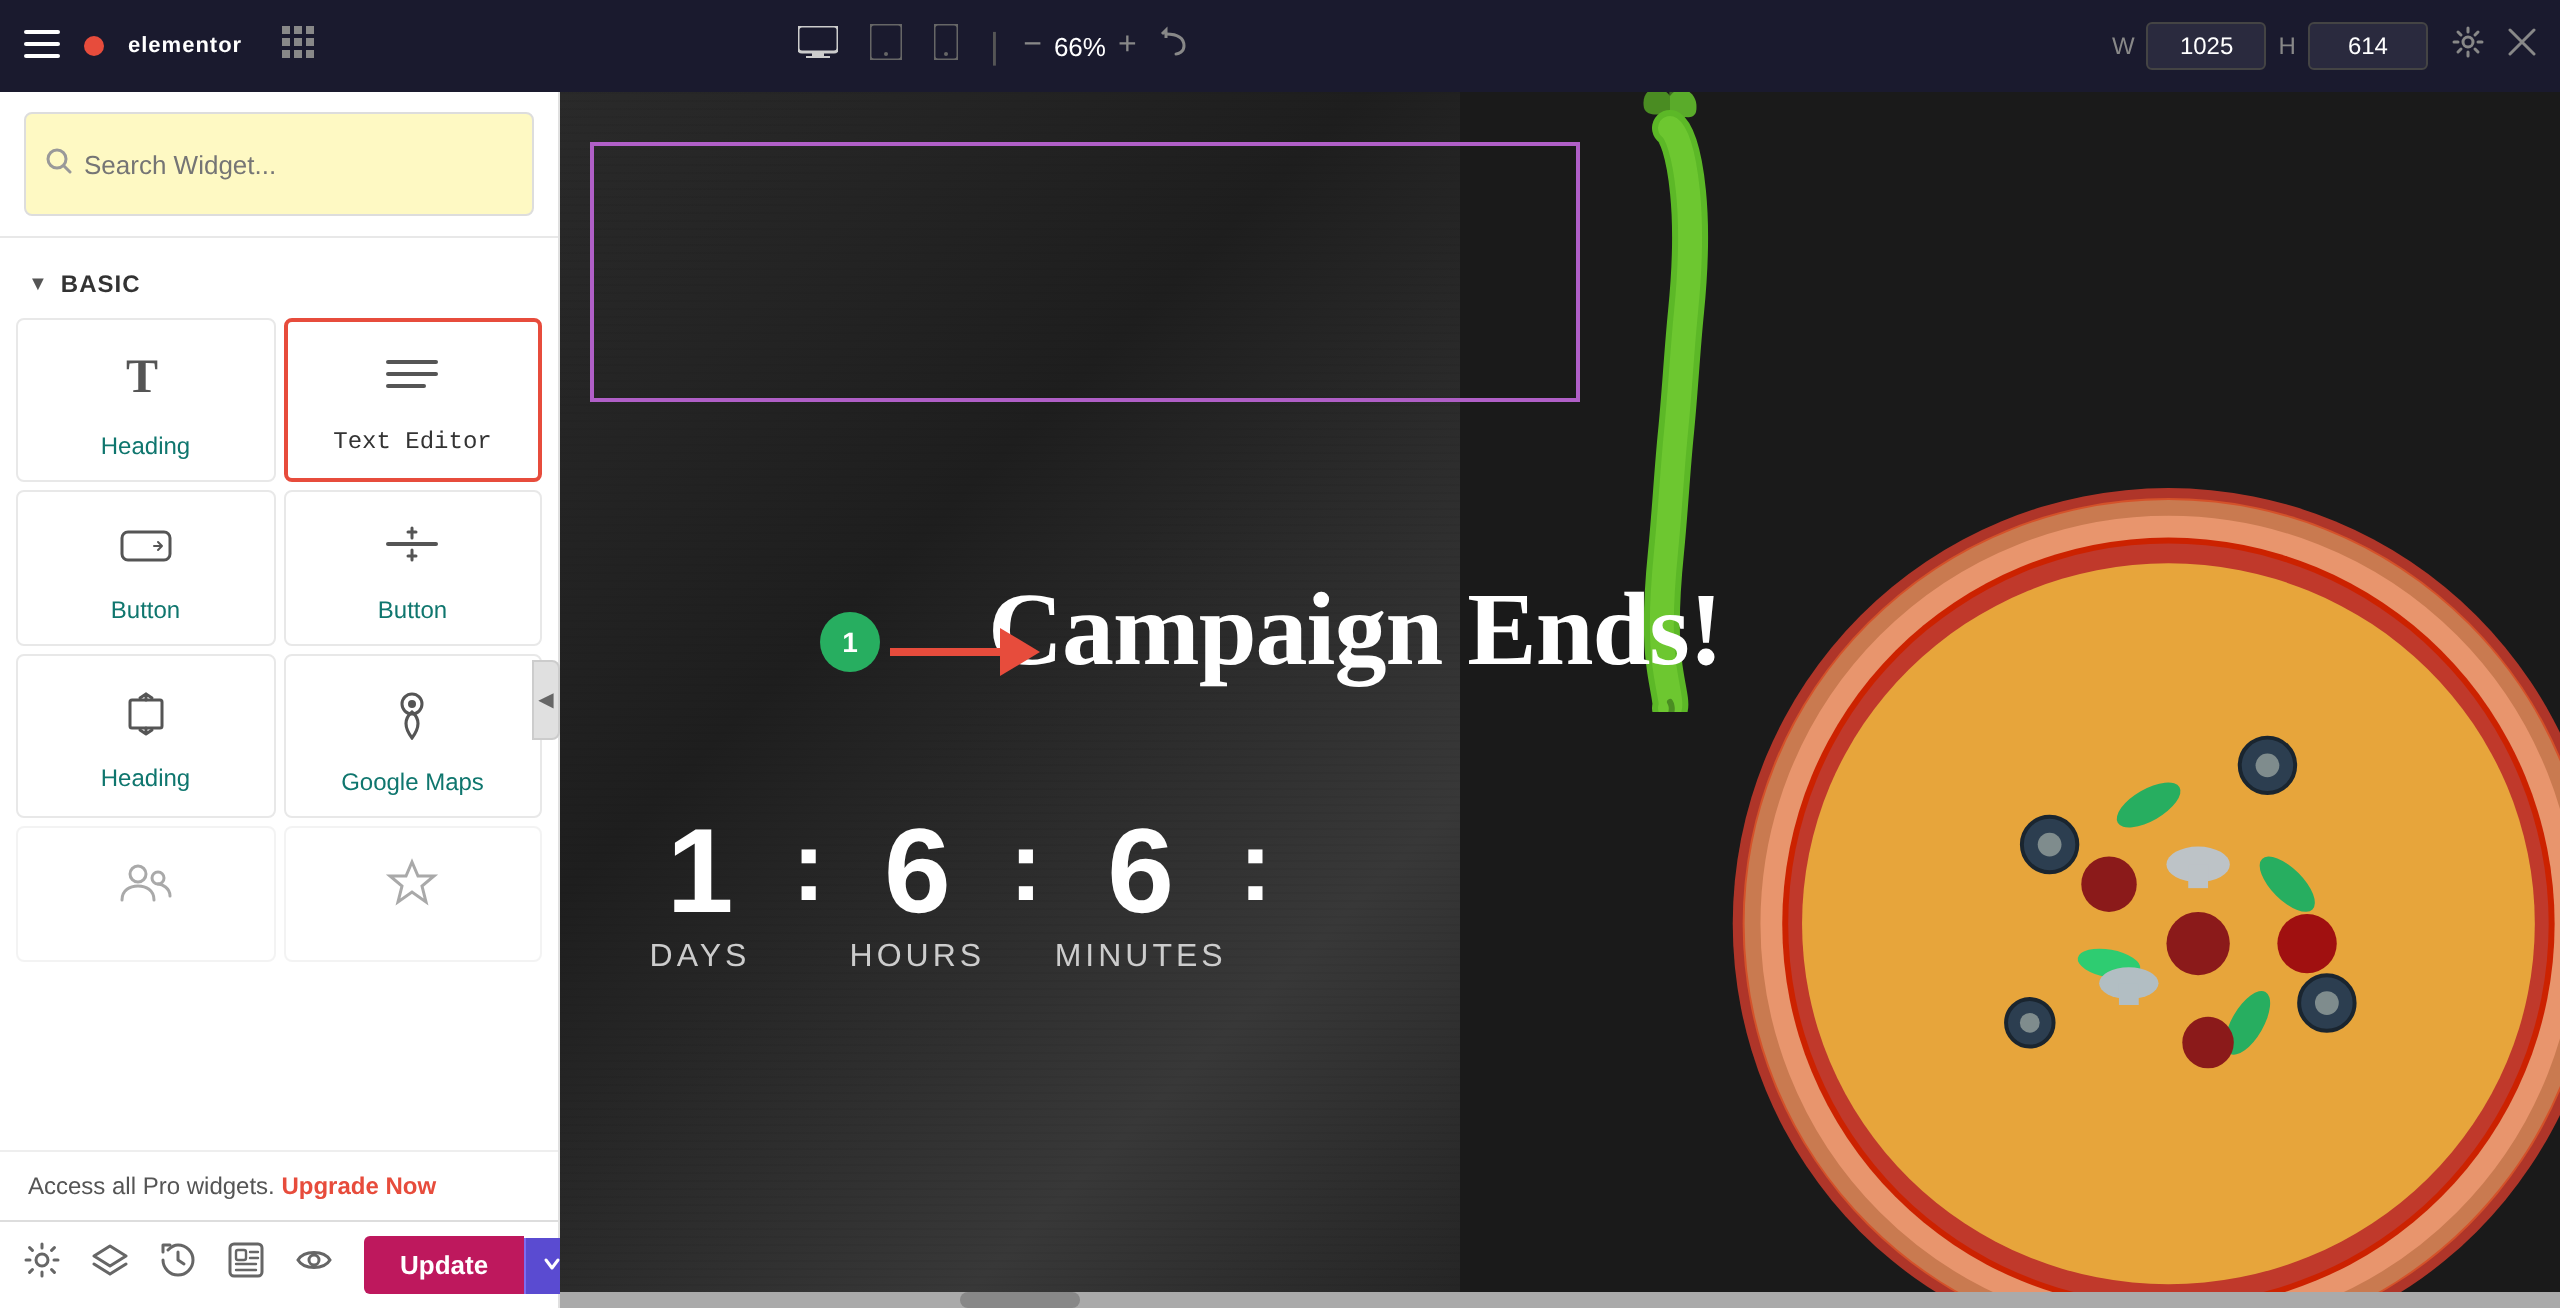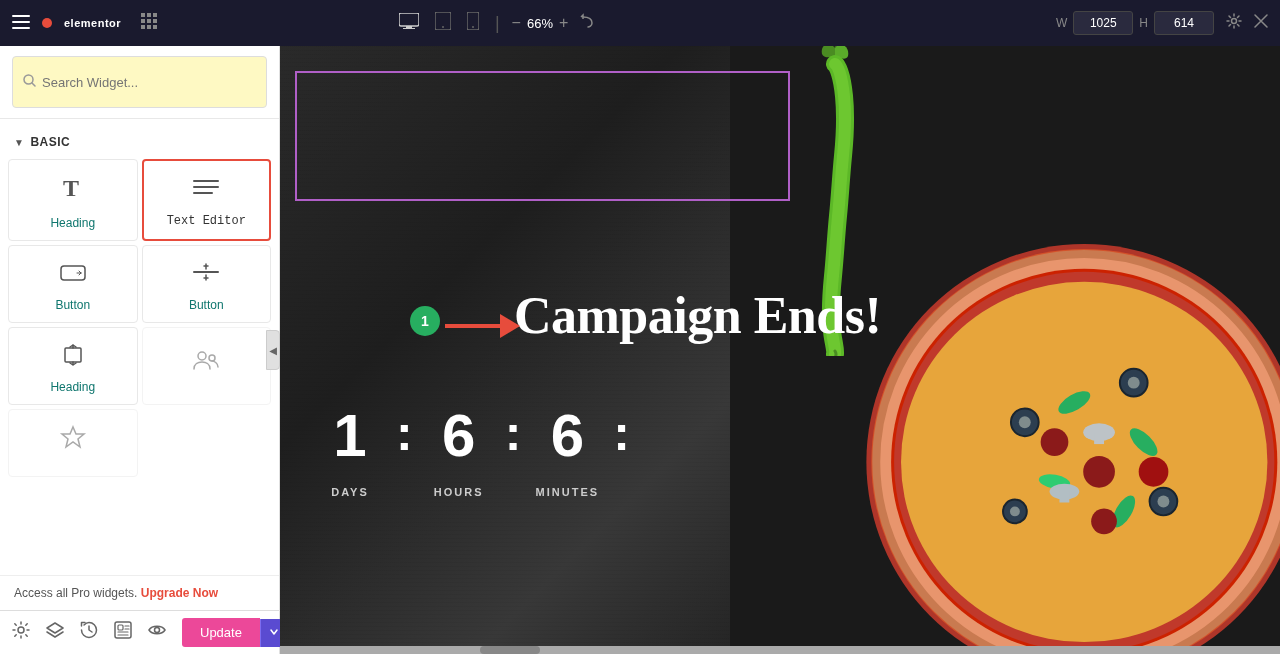--- a/index.html
+++ b/index.html
@@ -115,26 +115,26 @@
       align-items: center;
       padding: 0 12px;
       gap: 16px;
     }
     .bottom-icon { color: #666; font-size: 17px; cursor: pointer; }
     .update-btn {
       display: flex; align-items: center; gap: 0;
       margin-left: auto;
     }
     .update-main {
-      background: #ec4899;
+      background: #be185d;
       color: #fff;
       border: none;
       padding: 7px 18px;
       font-size: 13px;
-      font-weight: 400;
+      font-weight: 700;
       cursor: pointer;
       border-radius: 3px 0 0 3px;
     }
     .update-arrow {
       background: #5a4bd1;
       color: #fff;
       border: none;
       padding: 7px 8px;
       font-size: 12px;
       cursor: pointer;
@@ -182,25 +182,25 @@
     }
 
     .countdown-number {
       font-size: 60px;
       font-weight: 900;
       color: #fff;
       line-height: 1;
     }
 
     .countdown-label {
-      font-size: 11px;
-      font-weight: 700;
+      font-size: 16px;
+      font-weight: 400;
       color: #ccc;
       letter-spacing: 2px;
-      margin-top: 20px;
+      margin-top: 4px;
     }
 
     .countdown-sep {
       font-size: 50px;
       font-weight: 900;
       color: #fff;
       line-height: 1;
       padding: 0 6px;
       margin-top: 2px;
     }
@@ -412,20 +412,30 @@
           <span class="widget-icon">
             <svg width="28" height="24" viewBox="0 0 28 24" fill="none">
               <rect x="6" y="6" width="16" height="14" rx="1" stroke="#555" stroke-width="1.5" fill="none"></rect>
               <path d="M14 6 L14 3 M14 3 L11 5 M14 3 L17 5" stroke="#555" stroke-width="1.5" stroke-linecap="round" stroke-linejoin="round"></path>
               <path d="M14 20 L14 23 M14 23 L11 21 M14 23 L17 21" stroke="#555" stroke-width="1.5" stroke-linecap="round" stroke-linejoin="round"></path>
             </svg>
           </span>
           <span class="widget-label">Heading</span>
         </div>
 
+        <div class="widget-item">
+          <span class="widget-icon">
+            <svg width="28" height="28" viewBox="0 0 28 28" fill="none">
+              <circle cx="14" cy="10" r="5" stroke="#555" stroke-width="1.5" fill="none"></circle>
+              <circle cx="14" cy="10" r="2" fill="#555"></circle>
+              <path d="M14 14 Q8 19 14 27 Q20 19 14 14 Z" stroke="#555" stroke-width="1.5" fill="none"></path>
+            </svg>
+          </span>
+          <span class="widget-label">Google Maps</span>
+        </div>
 
         <div class="widget-item" style="opacity:0.5;">
           <span class="widget-icon">
             <svg width="28" height="28" viewBox="0 0 28 28" fill="none">
               <circle cx="10" cy="9" r="4" stroke="#555" stroke-width="1.5" fill="none"></circle>
               <path d="M2 22 C2 17 6 15 10 15 C14 15 18 17 18 22" stroke="#555" stroke-width="1.5" fill="none" stroke-linecap="round"></path>
               <circle cx="20" cy="11" r="3" stroke="#555" stroke-width="1.5" fill="none"></circle>
               <path d="M20 14 C22 14 26 16 26 20" stroke="#555" stroke-width="1.5" fill="none" stroke-linecap="round"></path>
             </svg>
           </span>
@@ -575,21 +585,21 @@
 
       <div style="position:absolute;top:260px;left:130px;z-index:15;">
         <div class="badge-number">1</div>
       </div>
 
       <div style="position:absolute;top:268px;left:165px;z-index:15;display:flex;align-items:center;">
         <div style="width:55px;height:4px;background:#e74c3c;"></div>
         <div style="width:0;height:0;border-top:12px solid transparent;border-bottom:12px solid transparent;border-left:20px solid #e74c3c;"></div>
       </div>
 
-      <div style="position:absolute;top:240px;left:234px;z-index:8;">
+      <div style="position:absolute;top:240px;left:214px;z-index:8;">
         <span class="campaign-title">Campaign Ends!</span>
       </div>
 
       <div style="position:absolute;top:360px;left:30px;z-index:8;display:flex;align-items:flex-start;">
 
         <div class="countdown-unit">
           <span class="countdown-number">1</span>
           <span class="countdown-label">DAYS</span>
         </div>
 

